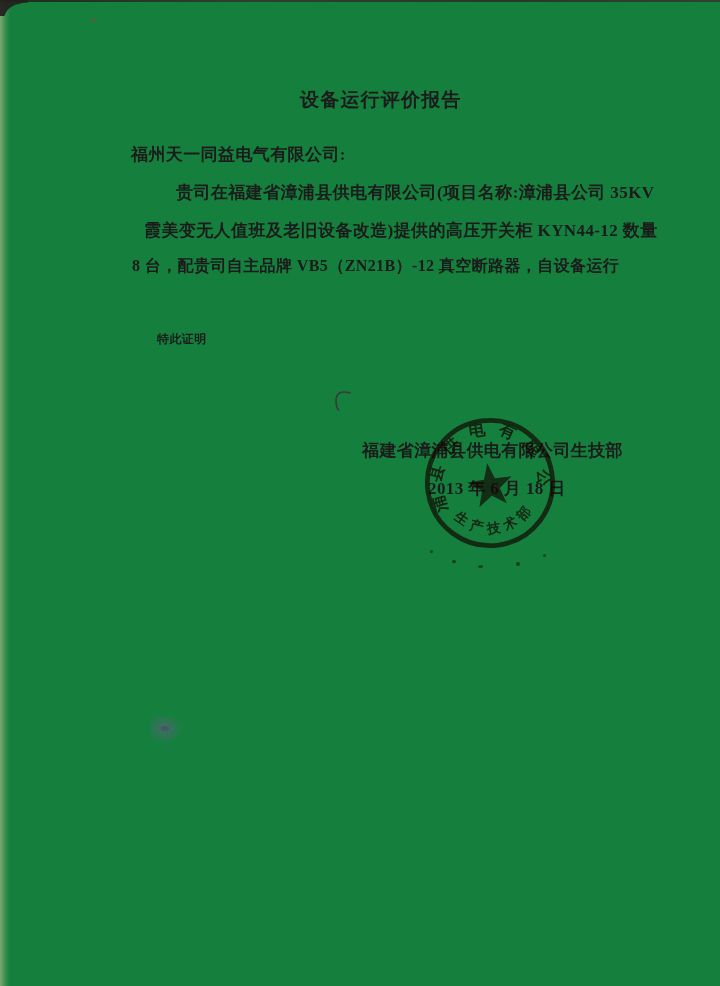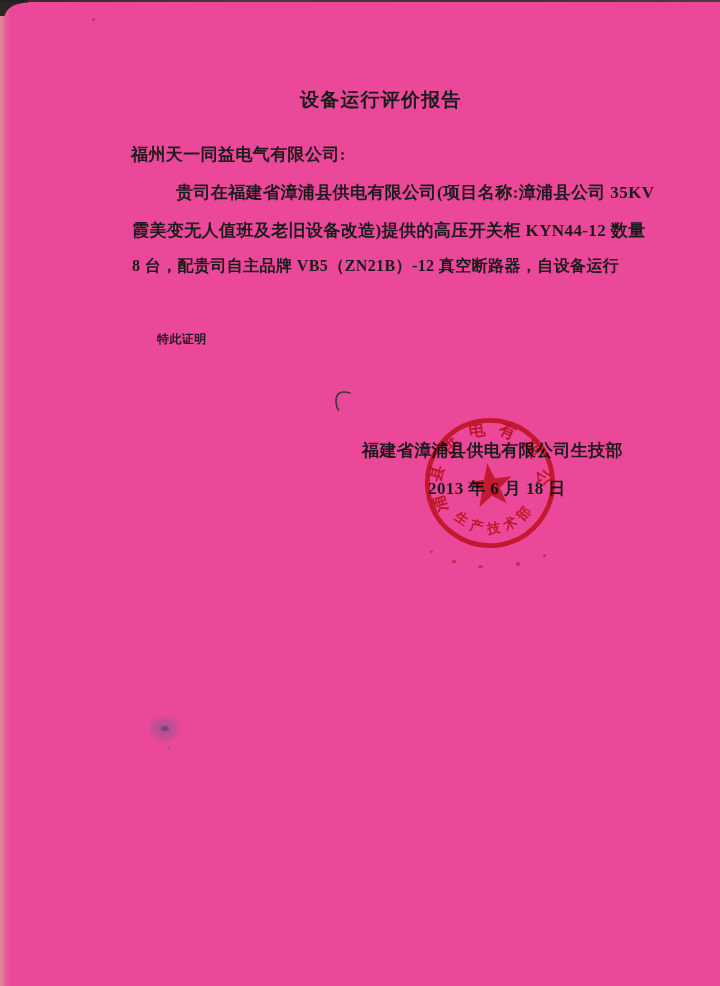--- a/index.html
+++ b/index.html
@@ -5,21 +5,21 @@
     html, body {
       margin: 0;
       padding: 0;
       background: #e8e8e8;
     }
     .page {
       position: relative;
       width: 720px;
       height: 986px;
       margin: 0 auto;
-      background: #ec4899;
+      background: #15803d;
       overflow: hidden;
       font-family: "Liberation Serif", "DejaVu Serif", serif;
       color: #1b1b1b;
     }
     
     .edge-top {
       position: absolute; left: 0; top: 0;
       width: 100%; height: 2px;
       background: linear-gradient(to right, #1f1e19, #34332c 35%, #2b2a25 70%, #38362f);
       opacity: .85;
@@ -42,21 +42,21 @@
       font-weight: 700;
       letter-spacing: .4px;
       z-index: 2;
     }
     .title {
       top: 87px; left: 300px;
       font-size: 19px; letter-spacing: 1.2px;
     }
     .addressee { top: 143px; left: 131px; font-size: 17px; }
     .p1 { top: 181px; left: 176px; font-size: 17px; }
-    .p2 { top: 219px; left: 132px; font-size: 17px; }
+    .p2 { top: 219px; left: 144px; font-size: 17px; }
     .p3 { top: 256px; left: 132px; font-size: 16px; }
     .p4 { top: 294px; left: 132px; font-size: 17px; }
     .closing { top: 331px; left: 157px; font-size: 12px; }
     .signature { top: 439px; left: 362px; font-size: 17px; }
     .dateline { top: 477px; left: 428px; font-size: 17px; }
     
     .stamp {
       position: absolute;
       left: 403px; top: 396px;
       width: 174px; height: 174px;

